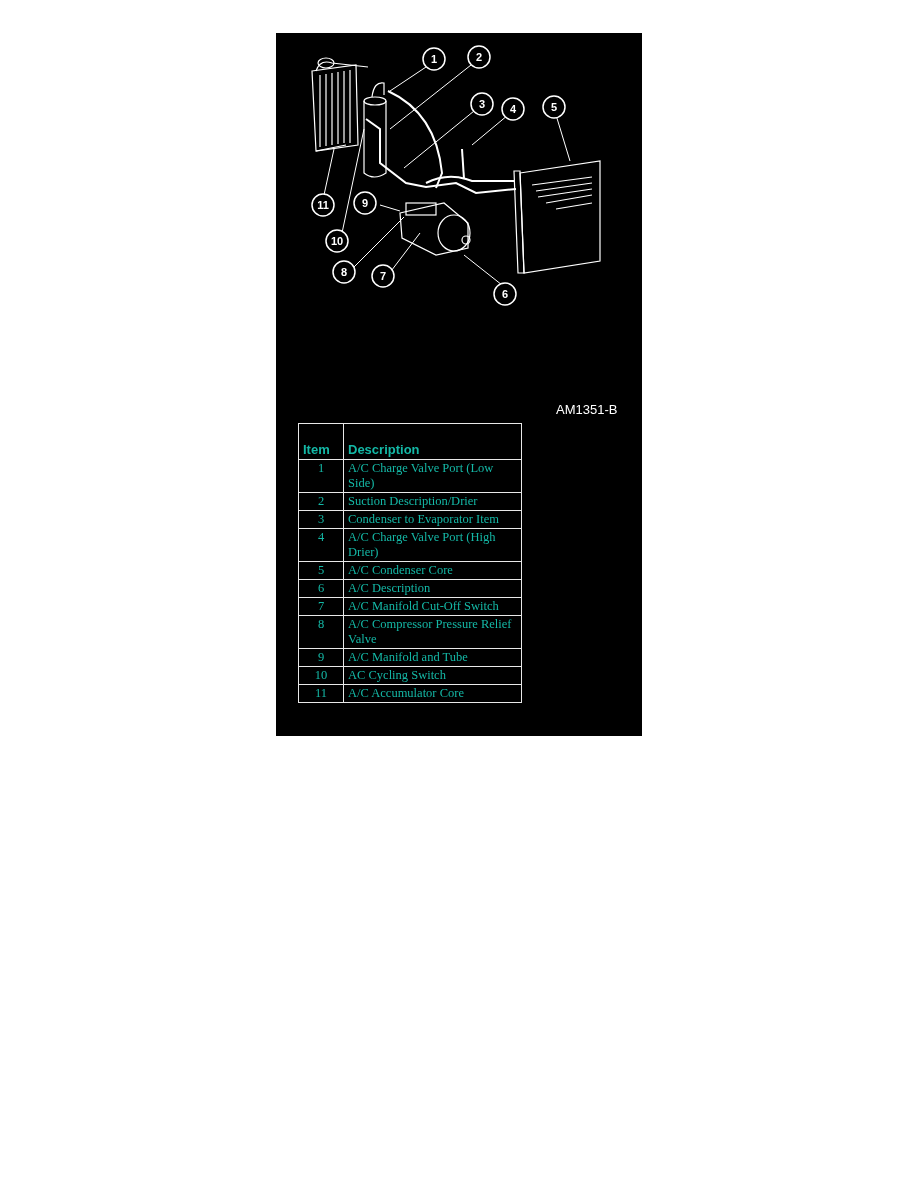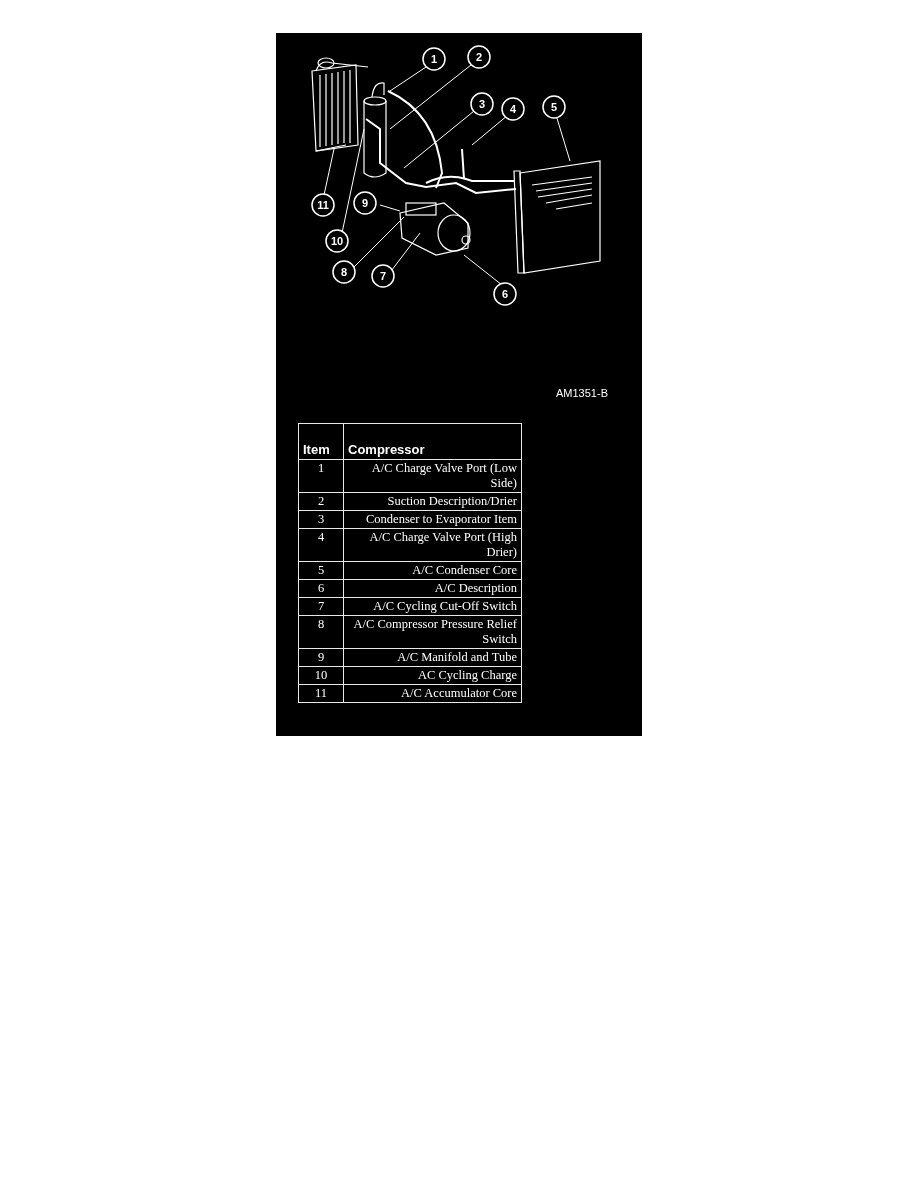--- a/index.html
+++ b/index.html
@@ -1,23 +1,23 @@
 <!DOCTYPE html>
 <html><head>
 <meta charset="utf-8">
 <style>
   html, body { margin:0; padding:0; background:#ffffff; }
   body { width:918px; height:1188px; position:relative; overflow:hidden; }
   .panel { position:absolute; left:276px; top:33px; width:366px; height:703px; background:#000; }
   .diagram { position:absolute; left:0; top:0; width:366px; height:300px; }
-  .figid { position:absolute; left:280px; top:354px; color:#fff; font-family:"Liberation Sans", sans-serif; font-size:11px; }
-  table.legend { position:absolute; left:22px; top:390px; width:224px; border-collapse:collapse; color:#ffffff; }
+  .figid { position:absolute; left:280px; top:369px; color:#fff; font-family:"Liberation Sans", sans-serif; font-size:13px; }
+  table.legend { position:absolute; left:22px; top:390px; width:224px; border-collapse:collapse; color:#14b8a6; }
   table.legend th, table.legend td { border:1.5px solid #e8e8e8; padding:1px 4px; vertical-align:top; line-height:15px; }
   table.legend th { font-family:"Liberation Sans", sans-serif; font-size:13px; font-weight:bold; text-align:left; height:32px; vertical-align:bottom; padding-bottom:2px; }
-  table.legend td { font-family:"Liberation Serif", serif; font-size:12.5px;text-align:right; }
+  table.legend td { font-family:"Liberation Serif", serif; font-size:12.5px; }
   table.legend td.num { text-align:center; width:36px; }
   svg text { font-family:"Liberation Sans", sans-serif; font-weight:bold; font-size:11px; fill:#fff; text-anchor:middle; dominant-baseline:central; }
 </style>
 </head>
 <body>
 
 <div class="panel">
   <svg class="diagram" viewBox="0 0 366 300" width="366" height="300">
 
     <g stroke="#fff" fill="none" stroke-width="1.2">
@@ -113,21 +113,21 @@
         </g>
     </g>
   </svg>
 
   <div class="figid">AM1351-B</div>
 
   <table class="legend">
     <thead>
       <tr>
         <th style="width:36px">Item</th>
-        <th>Compressor</th>
+        <th>Description</th>
       </tr>
     </thead>
     <tbody>
       <tr>
           <td class="num">1</td>
           <td>A/C Charge Valve Port (Low Side)</td>
         </tr>
       <tr>
           <td class="num">2</td>
           <td>Suction Description/Drier</td>
@@ -143,33 +143,33 @@
       <tr>
           <td class="num">5</td>
           <td>A/C Condenser Core</td>
         </tr>
       <tr>
           <td class="num">6</td>
           <td>A/C Description</td>
         </tr>
       <tr>
           <td class="num">7</td>
-          <td>A/C Cycling Cut-Off Switch</td>
+          <td>A/C Manifold Cut-Off Switch</td>
         </tr>
       <tr>
           <td class="num">8</td>
-          <td>A/C Compressor Pressure Relief Switch</td>
+          <td>A/C Compressor Pressure Relief Valve</td>
         </tr>
       <tr>
           <td class="num">9</td>
           <td>A/C Manifold and Tube</td>
         </tr>
       <tr>
           <td class="num">10</td>
-          <td>AC Cycling Charge</td>
+          <td>AC Cycling Switch</td>
         </tr>
       <tr>
           <td class="num">11</td>
           <td>A/C Accumulator Core</td>
         </tr>
     </tbody>
   </table>
 </div>
 
 </body></html>

